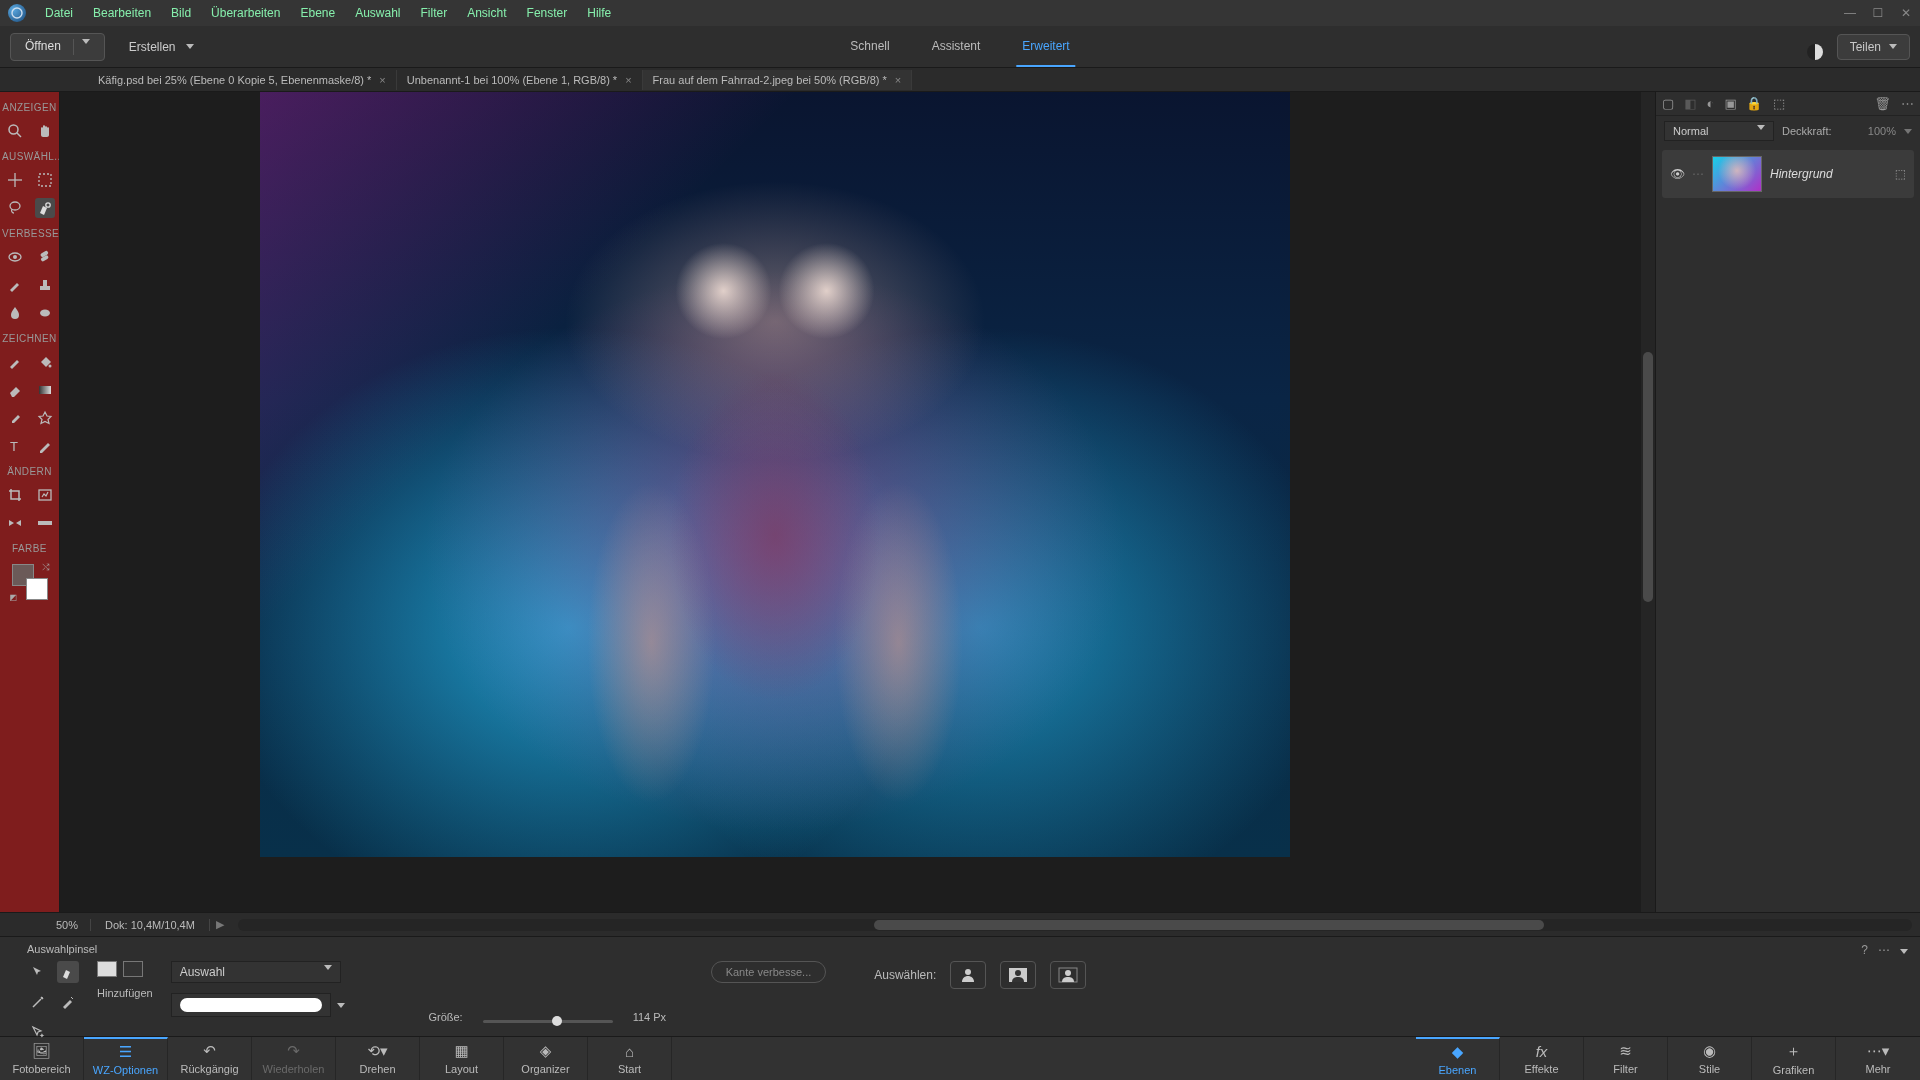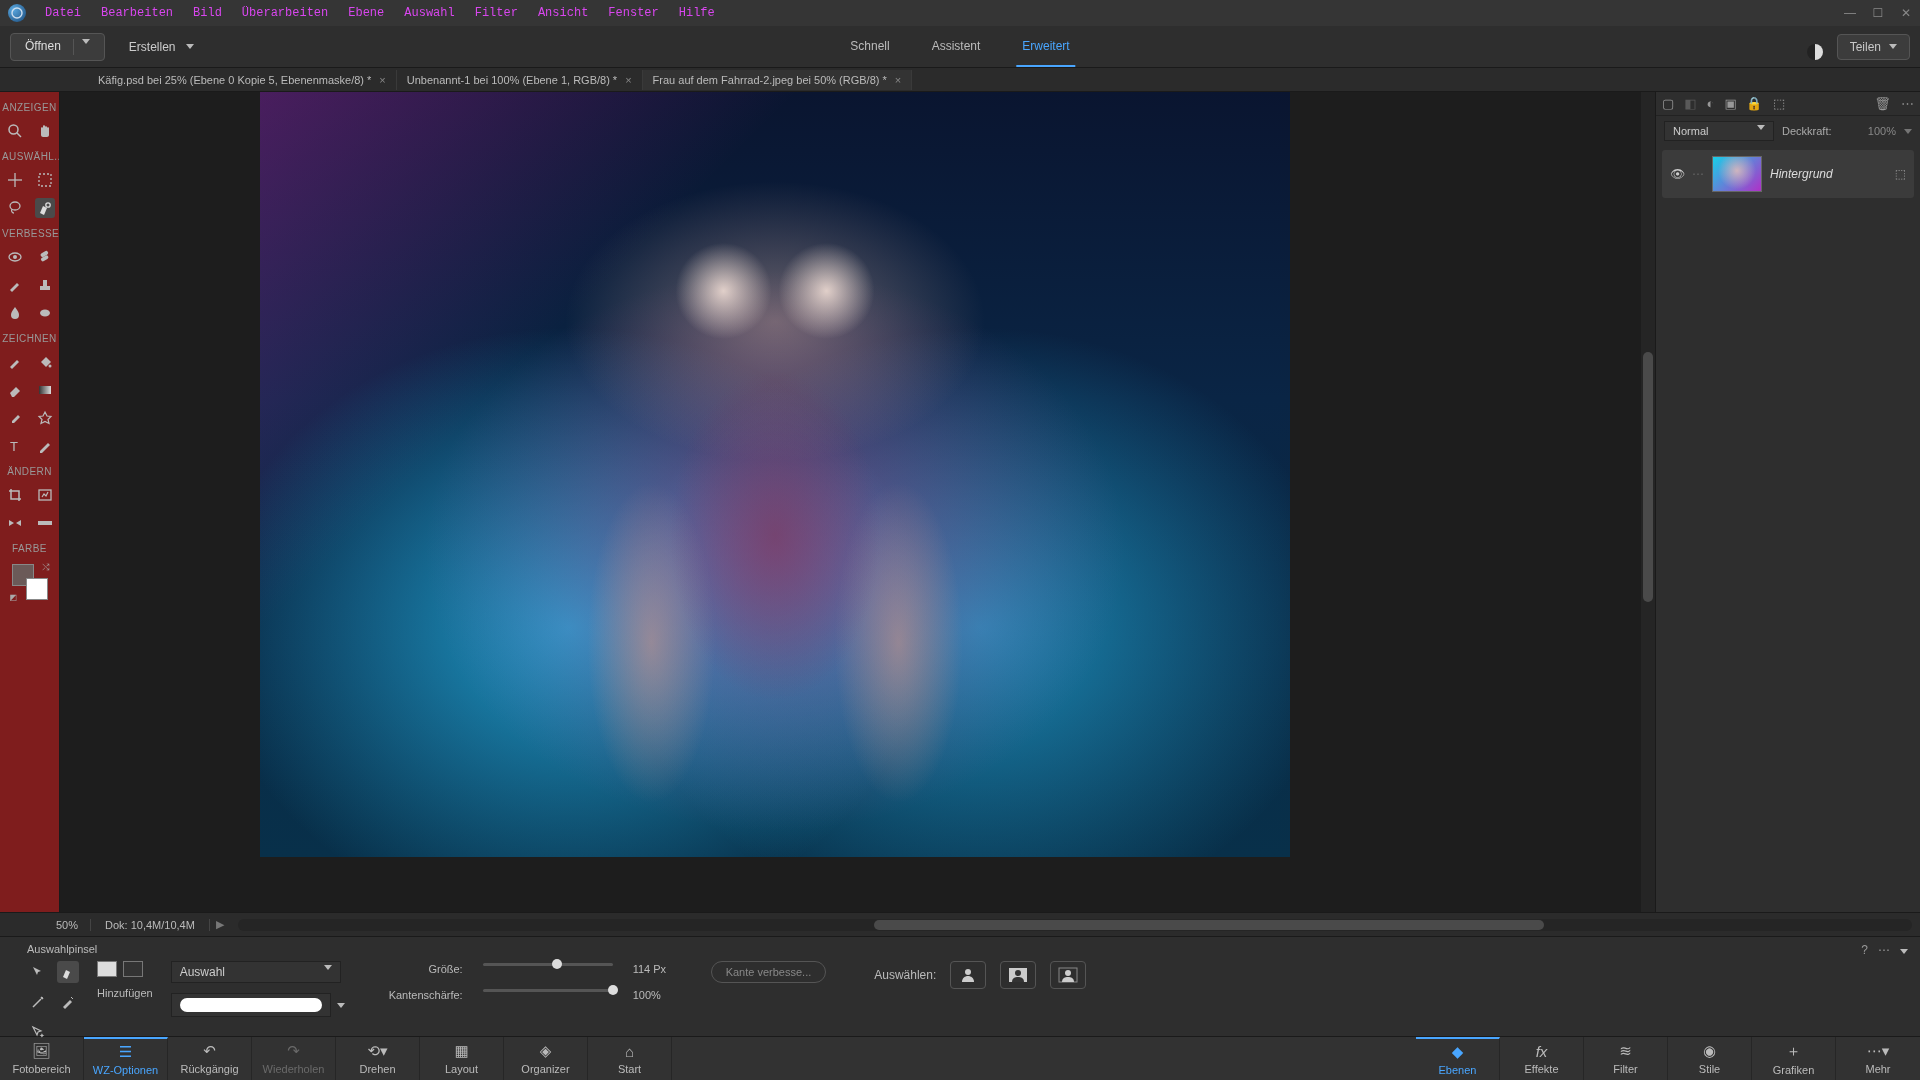--- a/index.html
+++ b/index.html
@@ -2,21 +2,21 @@
 <html><head>
 <meta charset="utf-8">
 <style>
 * { margin:0; padding:0; box-sizing:border-box; font-family:"Segoe UI",Tahoma,sans-serif; user-select:none; }
 body { background:#1b1b1b; color:#c8c8c8; font-size:12px; width:1920px; height:1080px; overflow:hidden; position:relative; }
 
 
 .titlebar { height:26px; background:#353535; display:flex; align-items:center; padding-left:8px; }
 .app-icon { width:18px; height:18px; border-radius:50%; background:radial-gradient(circle at 30% 30%,#5aa8e0,#1a4a7a); margin-right:10px; display:flex; align-items:center; justify-content:center; }
 .menubar { display:flex; gap:2px; }
-.menubar .mi { padding:4px 9px; color:#d946ef; cursor:pointer;font-family:Liberation Mono, monospace; }
+.menubar .mi { padding:4px 9px; color:#86efac; cursor:pointer; }
 .win-controls { margin-left:auto; display:flex; }
 .win-controls .wc { width:28px; height:20px; display:flex; align-items:center; justify-content:center; color:#888; cursor:pointer; }
 
 
 .actionbar { height:42px; background:#2e2e2e; border-bottom:1px solid #1a1a1a; display:flex; align-items:center; padding:0 10px; }
 .btn-open { background:#3c3c3c; border:1px solid #555; border-radius:4px; padding:5px 14px; color:#ddd; cursor:pointer; display:flex; gap:6px; }
 .btn-open .drop { width:1px; height:16px; background:#555; margin:0 2px 0 6px; }
 .btn-create { margin-left:14px; padding:5px 10px; color:#ccc; cursor:pointer; display:flex; align-items:center; gap:10px; }
 .mode-tabs { position:absolute; left:50%; transform:translateX(-50%); display:flex; gap:30px; }
 .mode-tabs .mt { padding:12px 6px; color:#bbb; cursor:pointer; }
@@ -93,25 +93,25 @@
 .to-body { display:flex; align-items:flex-start; gap:18px; margin-top:6px; }
 .to-col { display:flex; flex-direction:column; gap:10px; }
 .to-icons { display:grid; grid-template-columns:22px 22px; gap:8px; }
 .to-icons .ti { width:22px; height:22px; display:flex; align-items:center; justify-content:center; color:#bbb; cursor:pointer; border-radius:3px; }
 .to-icons .ti.active { background:#4a4a4a; }
 .to-newlayer { display:flex; gap:6px; }
 .to-newlayer .nb { width:20px; height:16px; border:1px solid #777; cursor:pointer; }
 .to-select { background:#333; border:1px solid #222; color:#ccc; padding:3px 8px; width:170px; display:flex; justify-content:space-between; cursor:pointer; }
 .brush-prev { width:160px; height:24px; background:#333; border:1px solid #222; display:flex; align-items:center; padding:0 8px; cursor:pointer; }
 .brush-prev .stroke { flex:1; height:14px; background:#fff; border-radius:8px; }
-.slider-row { display:flex; align-items:flex-start; gap:20px; font-size:11px; color:#bbb; }
+.slider-row { display:flex; align-items:flex-end; gap:20px; font-size:11px; color:#bbb; }
 .slider-row .label { width:100px; text-align:right; }
 .slider { width:130px; height:3px; background:#555; position:relative; border-radius:2px; }
 .slider .knob { position:absolute; top:-4px; width:10px; height:10px; background:#ddd; border-radius:50%; transform:translateX(-50%); }
-.slider-row .val { width:60px; }
+.slider-row .val { width:60px;margin-top:48px; }
 .refine-btn { border:1px solid #555; border-radius:12px; padding:4px 14px; color:#888; font-size:11px; background:#2e2e2e; cursor:pointer; }
 .select-targets { display:flex; align-items:center; gap:14px; }
 .select-targets .lbl { color:#bbb; font-size:12px; }
 .select-targets .stb { width:36px; height:28px; border:1px solid #555; border-radius:4px; display:flex; align-items:center; justify-content:center; cursor:pointer; color:#ccc; }
 .to-right { position:absolute; right:12px; top:6px; display:flex; gap:10px; color:#999; }
 .to-right .ic { cursor:pointer; }
 
 
 .bottombar { height:44px; background:#323232; border-top:1px solid #1a1a1a; display:flex; align-items:stretch; }
 .bb-item { width:84px; display:flex; flex-direction:column; align-items:center; justify-content:center; gap:3px; color:#bbb; font-size:11px; cursor:pointer; border-right:1px solid #262626; }

